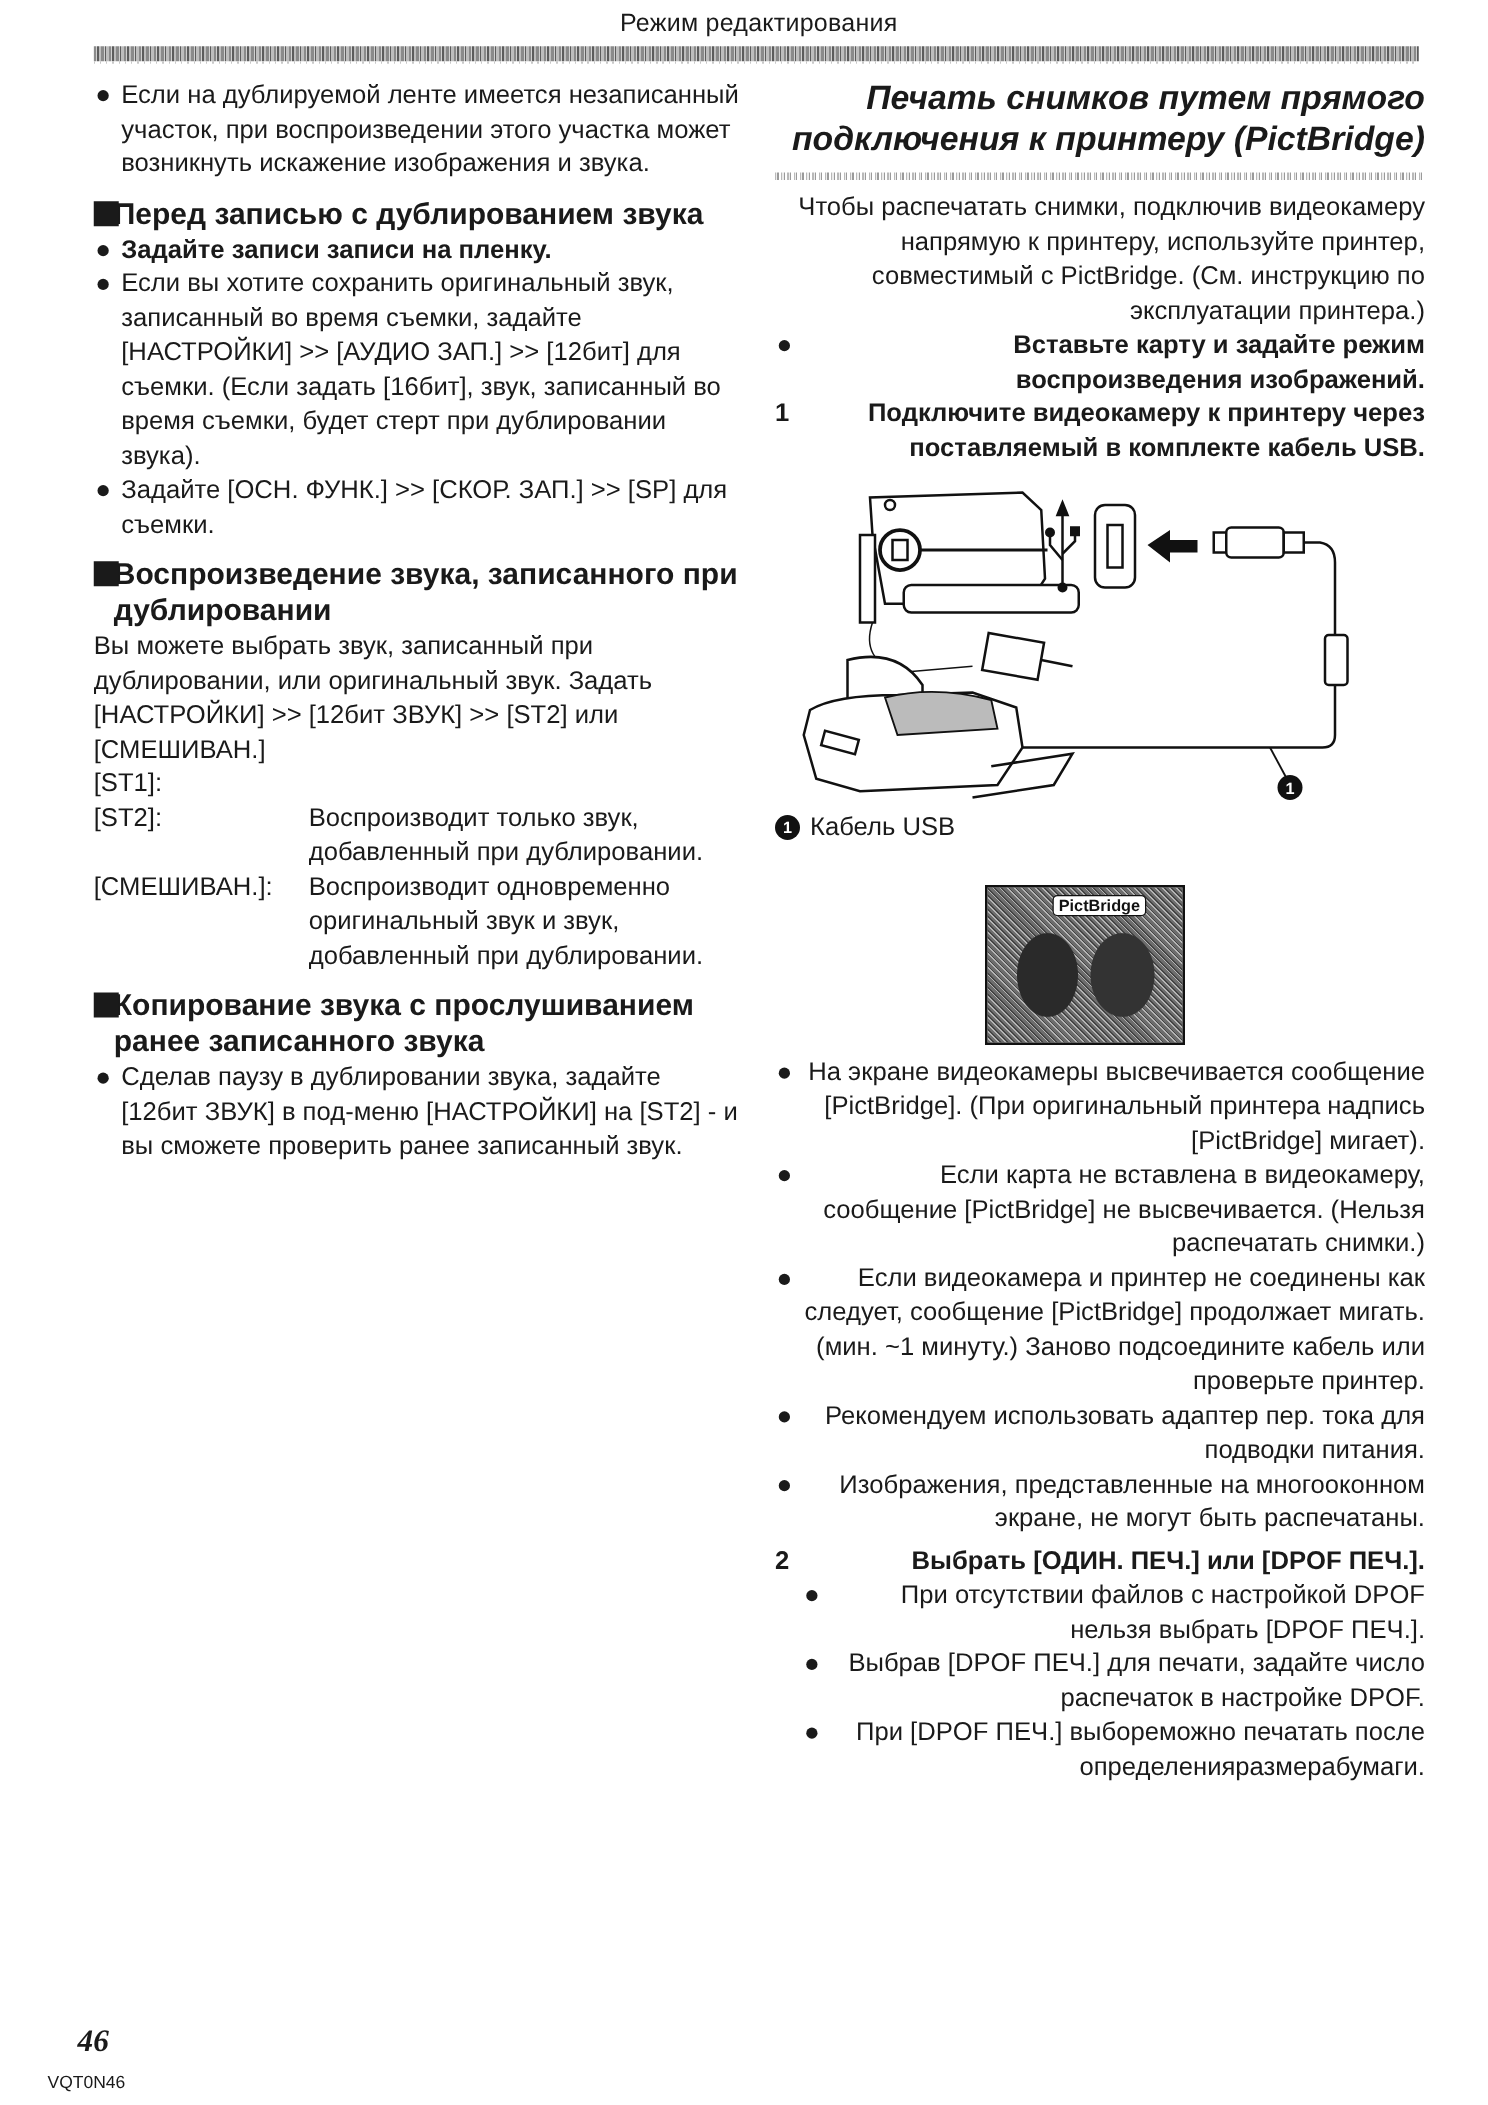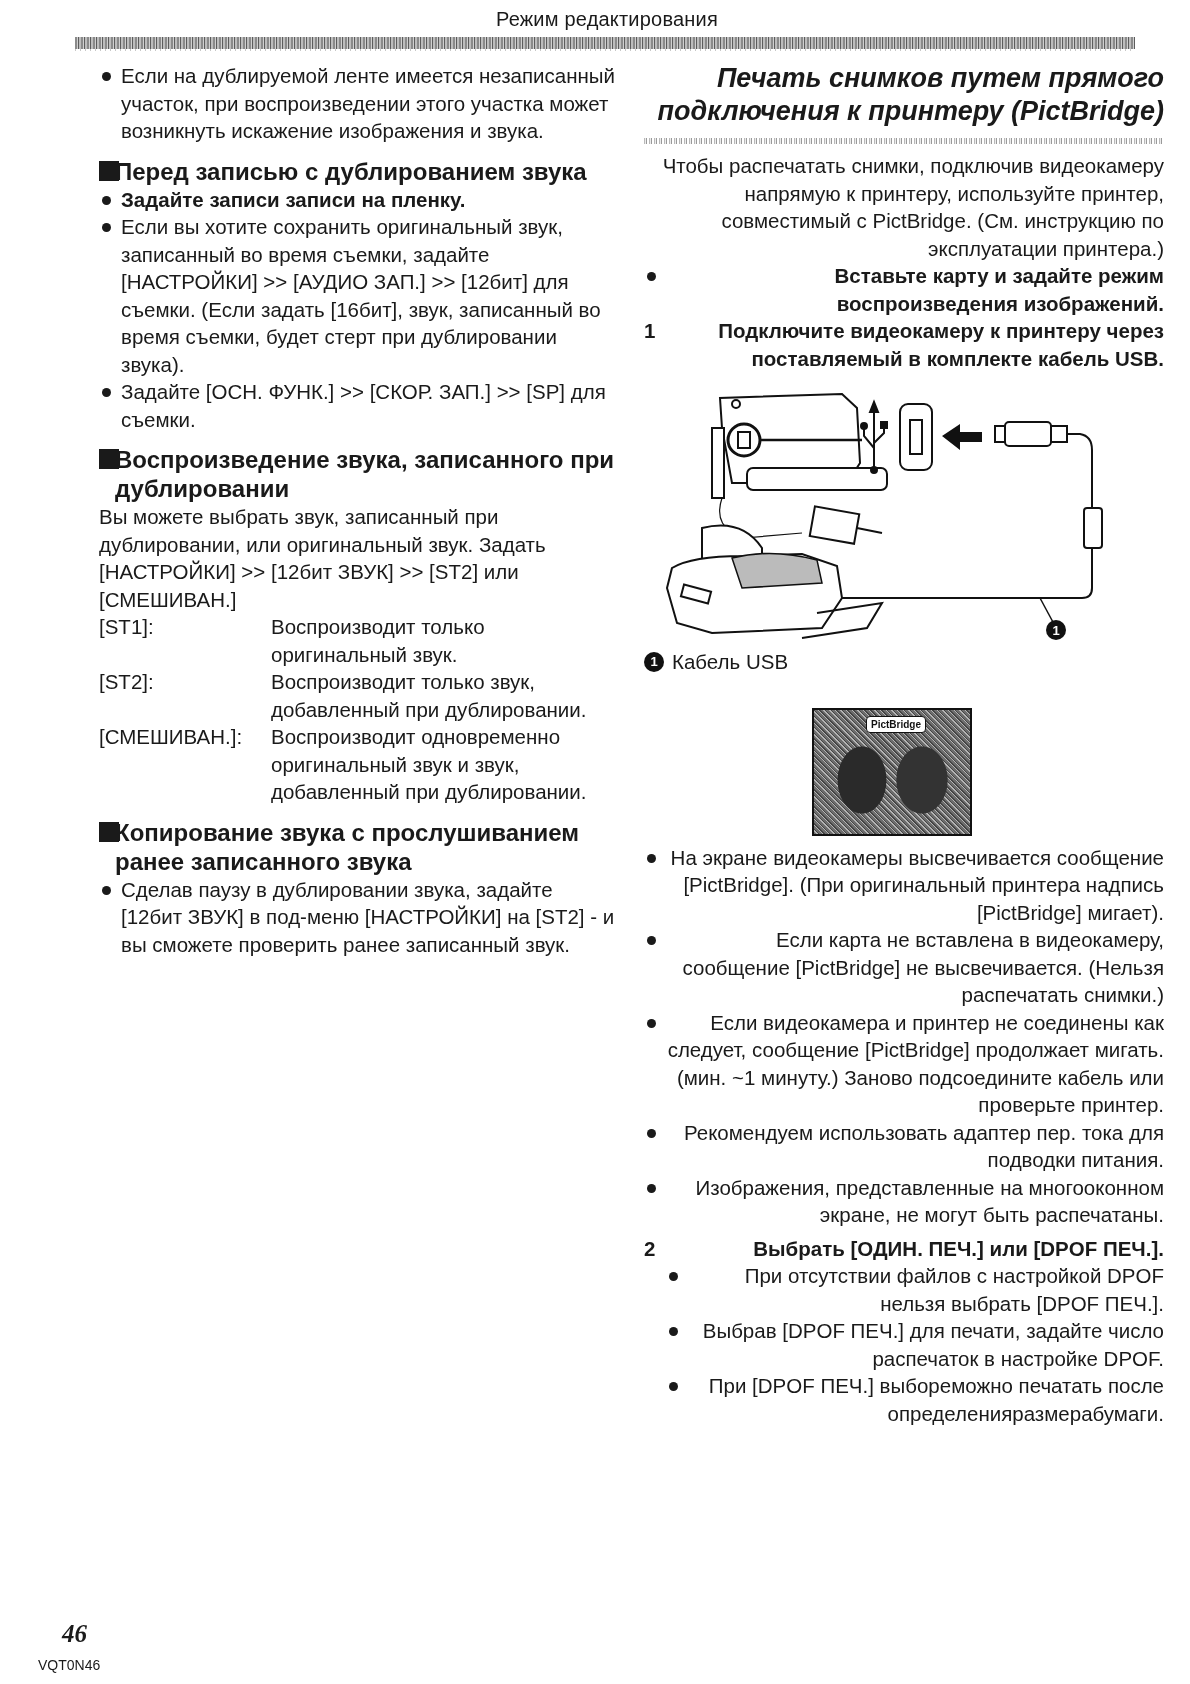--- a/index.html
+++ b/index.html
@@ -13,21 +13,21 @@
     font-size: 20px; letter-spacing: 0.2px; padding-left: 24px;
   }
   .header-bar {
     position: absolute; left: 75px; top: 37px; width: 1060px; height: 12px;
     background: repeating-linear-gradient(90deg, #8a8a8a 0 2px, #d0d0d0 2px 3px, #5c5c5c 3px 4px, #bdbdbd 4px 6px);
   }
   .header-bar::after {
     content: ""; position: absolute; left: 0; right: 0; top: 12px; height: 2px;
     background: repeating-linear-gradient(90deg, #c8c8c8 0 1px, transparent 1px 5px);
   }
-  .col { position: absolute; font-size: 20.5px; line-height: 27.5px; margin-left: 24px; }
+  .col { position: absolute; font-size: 20.5px; line-height: 27.5px; }
   .col-left { left: 75px; top: 62px; width: 520px; }
   .col-right { left: 620px; top: 62px; width: 520px; text-align: right; }
   .bullet { position: relative; padding-left: 22px; }
   .bullet::before {
     content: ""; position: absolute; left: 3px; top: 10px; width: 9px; height: 9px;
     border-radius: 50%; background: #1a1a1a;
   }
   .bold { font-weight: bold; }
   .sec-head {
     position: relative; padding-left: 16px; font-weight: bold; font-size: 24px;
@@ -64,21 +64,21 @@
     background:
       radial-gradient(ellipse 40px 55px at 48px 70px, #2a2a2a 0 60%, transparent 62%),
       radial-gradient(ellipse 42px 55px at 108px 70px, #333 0 60%, transparent 62%),
       radial-gradient(ellipse 14px 18px at 48px 66px, #9a9a9a 0 70%, transparent 72%),
       radial-gradient(ellipse 16px 18px at 104px 66px, #aaaaaa 0 70%, transparent 72%),
       repeating-linear-gradient(45deg, #6d6d6d 0 2px, #b4b4b4 2px 3px, #444 3px 4px);
   }
   .screen-thumb .badge {
     position: absolute; left: 52px; top: 6px; padding: 1px 4px;
     background: #fff; border: 1.5px solid #111; border-radius: 4px;
-    font-size: 10px; font-weight: bold; line-height: 13px; color: #111;
+    font-size: 13px; font-weight: bold; line-height: 13px; color: #111;
   }
   .footer-num {
     position: absolute; left: 62px; top: 1620px; font-family: "Liberation Serif", serif;
     font-style: italic; font-weight: bold; font-size: 25px;
   }
   .footer-code {
     position: absolute; left: 38px; top: 1657px; font-size: 14px;
   }
 </style>
 </head>
@@ -99,21 +99,20 @@
   <div class="bullet">Задайте [ОСН. ФУНК.] &gt;&gt; [СКОР. ЗАП.] &gt;&gt; [SP] для съемки.</div>
 
   <div class="sec-head" style="margin-top:12px">
     <span class="sq"></span>
     <span>Воспроизведение звука, записанного при дублировании</span>
   </div>
   <div class="para">Вы можете выбрать звук, записанный при дублировании, или оригинальный звук. Задать [НАСТРОЙКИ] &gt;&gt; [12бит ЗВУК] &gt;&gt; [ST2] или [СМЕШИВАН.]</div>
   <div class="deflist">
     <div class="row">
       <div class="term">[ST1]:</div>
-      <div class="def">Воспроизводит только оригинальный звук.</div>
     </div>
     <div class="row">
       <div class="term">[ST2]:</div>
       <div class="def">Воспроизводит только звук, добавленный при дублировании.</div>
     </div>
     <div class="row">
       <div class="term">[СМЕШИВАН.]:</div>
       <div class="def">Воспроизводит одновременно оригинальный звук и звук, добавленный при дублировании.</div>
     </div>
   </div>

